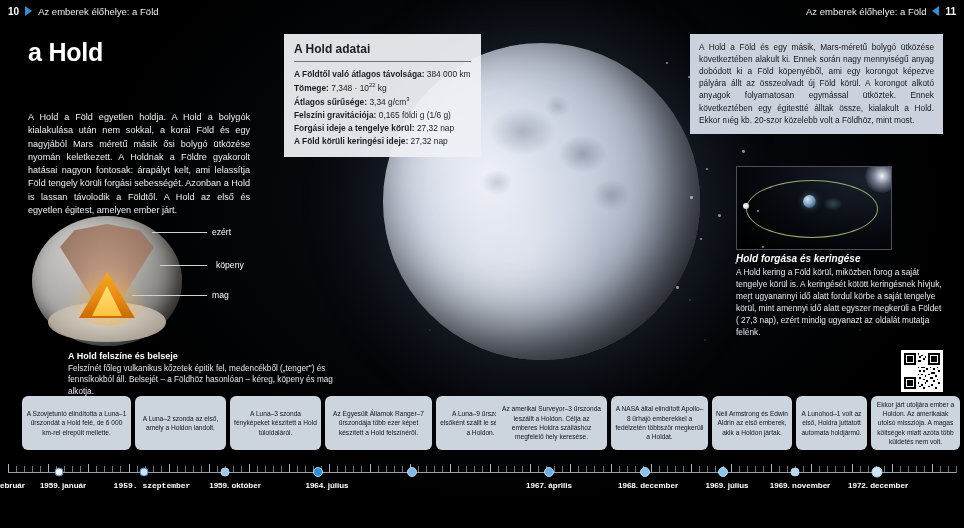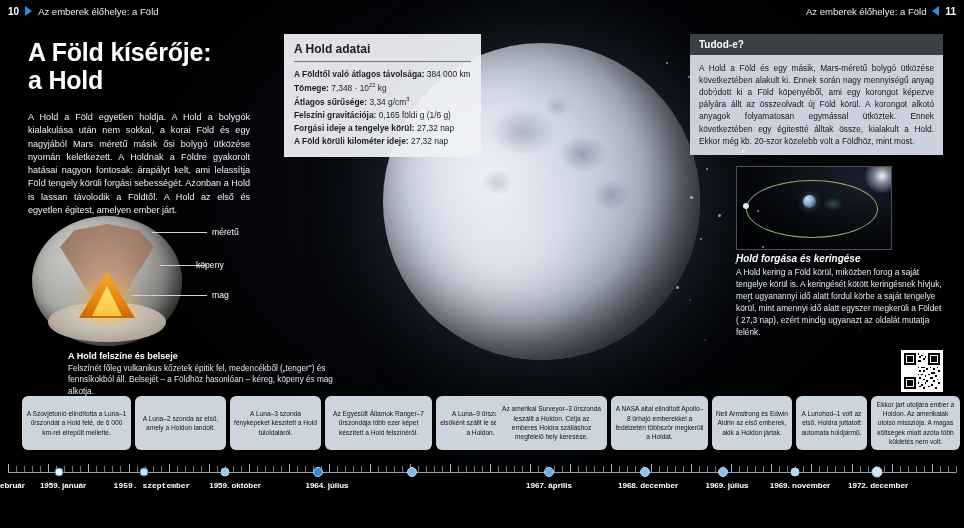--- a/index.html
+++ b/index.html
@@ -230,54 +230,52 @@
     <span class="tri right"></span>
     <span>Az emberek élőhelye: a Föld</span>
   </div>
   <div class="hdr right">
     <span>Az emberek élőhelye: a Föld</span>
     <span class="tri left"></span>
     <span class="pageno">11</span>
   </div>
 
   <div class="title">
-    <div>A Föld kísérője:</div>
     <div>a Hold</div>
   </div>
   <div class="lead">A Hold a Föld egyetlen holdja. A Hold a bolygók kialakulása után nem sokkal, a korai Föld és egy nagyjából Mars méretű másik ősi bolygó ütközése nyomán keletkezett. A Holdnak a Földre gyakorolt hatásai nagyon fontosak: árapályt kelt, ami lelassítja Föld tengely körüli forgási sebességét. Azonban a Hold is lassan távolodik a Földtől. A Hold az első és egyetlen égitest, amelyen ember járt.</div>
 
   <div class="infobox">
     <h3>A Hold adatai</h3>
     <hr>
     <div class="row"><b>A Földtől való átlagos távolsága:</b> <span>384 000 km</span></div>
     <div class="row"><b>Tömege:</b> <span>7,348 · 10<sup>22</sup> kg</span></div>
     <div class="row"><b>Átlagos sűrűsége:</b> <span>3,34 g/cm<sup>3</sup></span></div>
     <div class="row"><b>Felszíni gravitációja:</b> <span>0,165 földi g (1/6 g)</span></div>
     <div class="row"><b>Forgási ideje a tengelye körül:</b> <span>27,32 nap</span></div>
-    <div class="row"><b>A Föld körüli kilométer ideje:</b> <span>27,32 nap</span></div>
+    <div class="row"><b>A Föld körüli keringési ideje:</b> <span>27,32 nap</span></div>
   </div>
 
   <div class="tudod">
-    <div class="th">Tudod-e?</div>
     <div class="tb">A Hold a Föld és egy másik, Mars-méretű bolygó ütközése következtében alakult ki. Ennek során nagy mennyiségű anyag dobódott ki a Föld köpenyéből, ami egy korongot képezve pályára állt az összeolvadt új Föld körül. A korongot alkotó anyagok folyamatosan egymással ütköztek. Ennek következtében egy égitestté álltak össze, kialakult a Hold. Ekkor még kb. 20-szor közelebb volt a Földhöz, mint most.</div>
   </div>
 
   <div class="cutaway">
     <div class="cut-sphere"></div>
     <div class="cut-wedge"></div>
     <div class="cut-floor"></div>
     <div class="cut-glow"></div>
     <div class="cut-mantle"></div>
     <div class="cut-core"></div>
   </div>
   <div class="lead-line" style="left:152px; top:232px; width:55px;"></div>
   <div class="lead-line" style="left:160px; top:265px; width:47px;"></div>
   <div class="lead-line" style="left:132px; top:295px; width:75px;"></div>
-  <div class="dlabel" style="left:212px; top:227px;">méretű</div>
-  <div class="dlabel" style="left:196px; top:260px;">köpeny</div>
+  <div class="dlabel" style="left:212px; top:227px;">ezért</div>
+  <div class="dlabel" style="left:216px; top:260px;">köpeny</div>
   <div class="dlabel" style="left:212px; top:290px;">mag</div>
 
   <div class="capt">
     <div class="ct">A Hold felszíne és belseje</div>
     <div class="cb">Felszínét főleg vulkanikus kőzetek épitik fel, medencékből („tenger") és fennsíkokból áll. Belsejét – a Földhöz hasonlóan – kéreg, köpeny és mag alkotja.</div>
   </div>
 
   <div class="orbitfig">
     <div class="orb-sun"></div>
     <div class="orbit-ell"></div>

